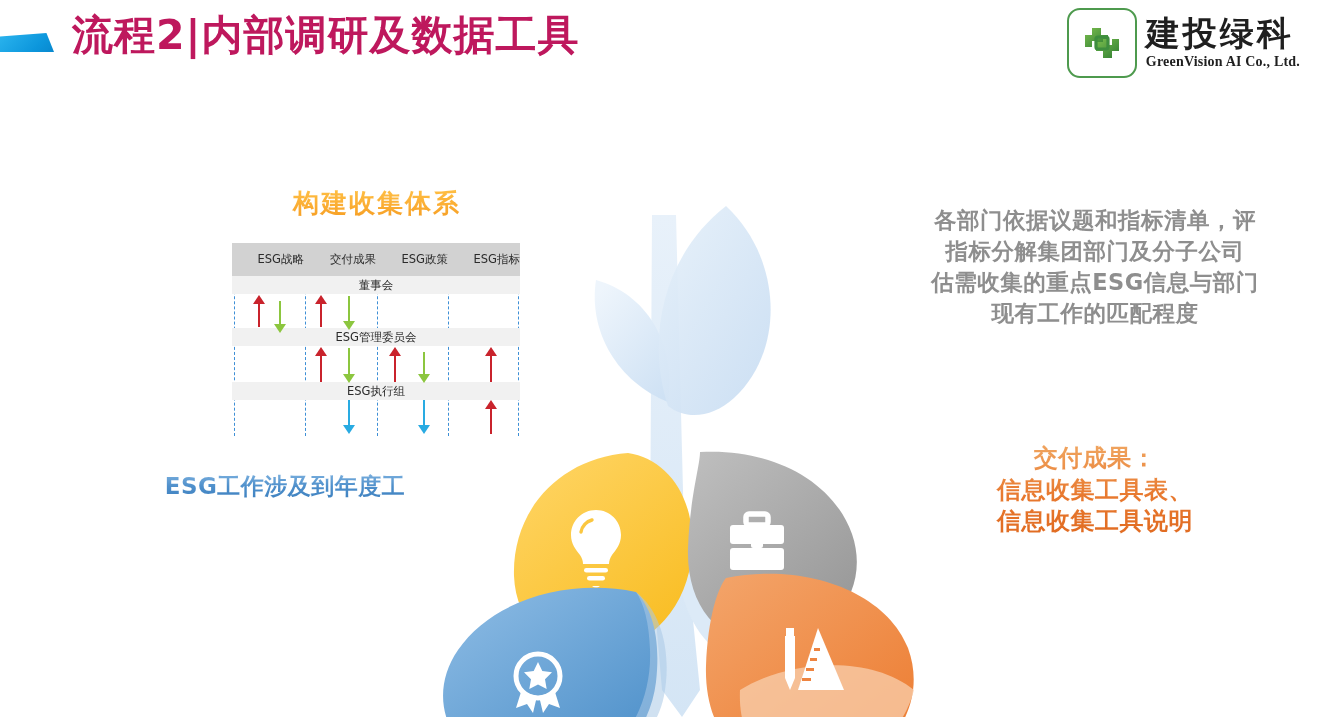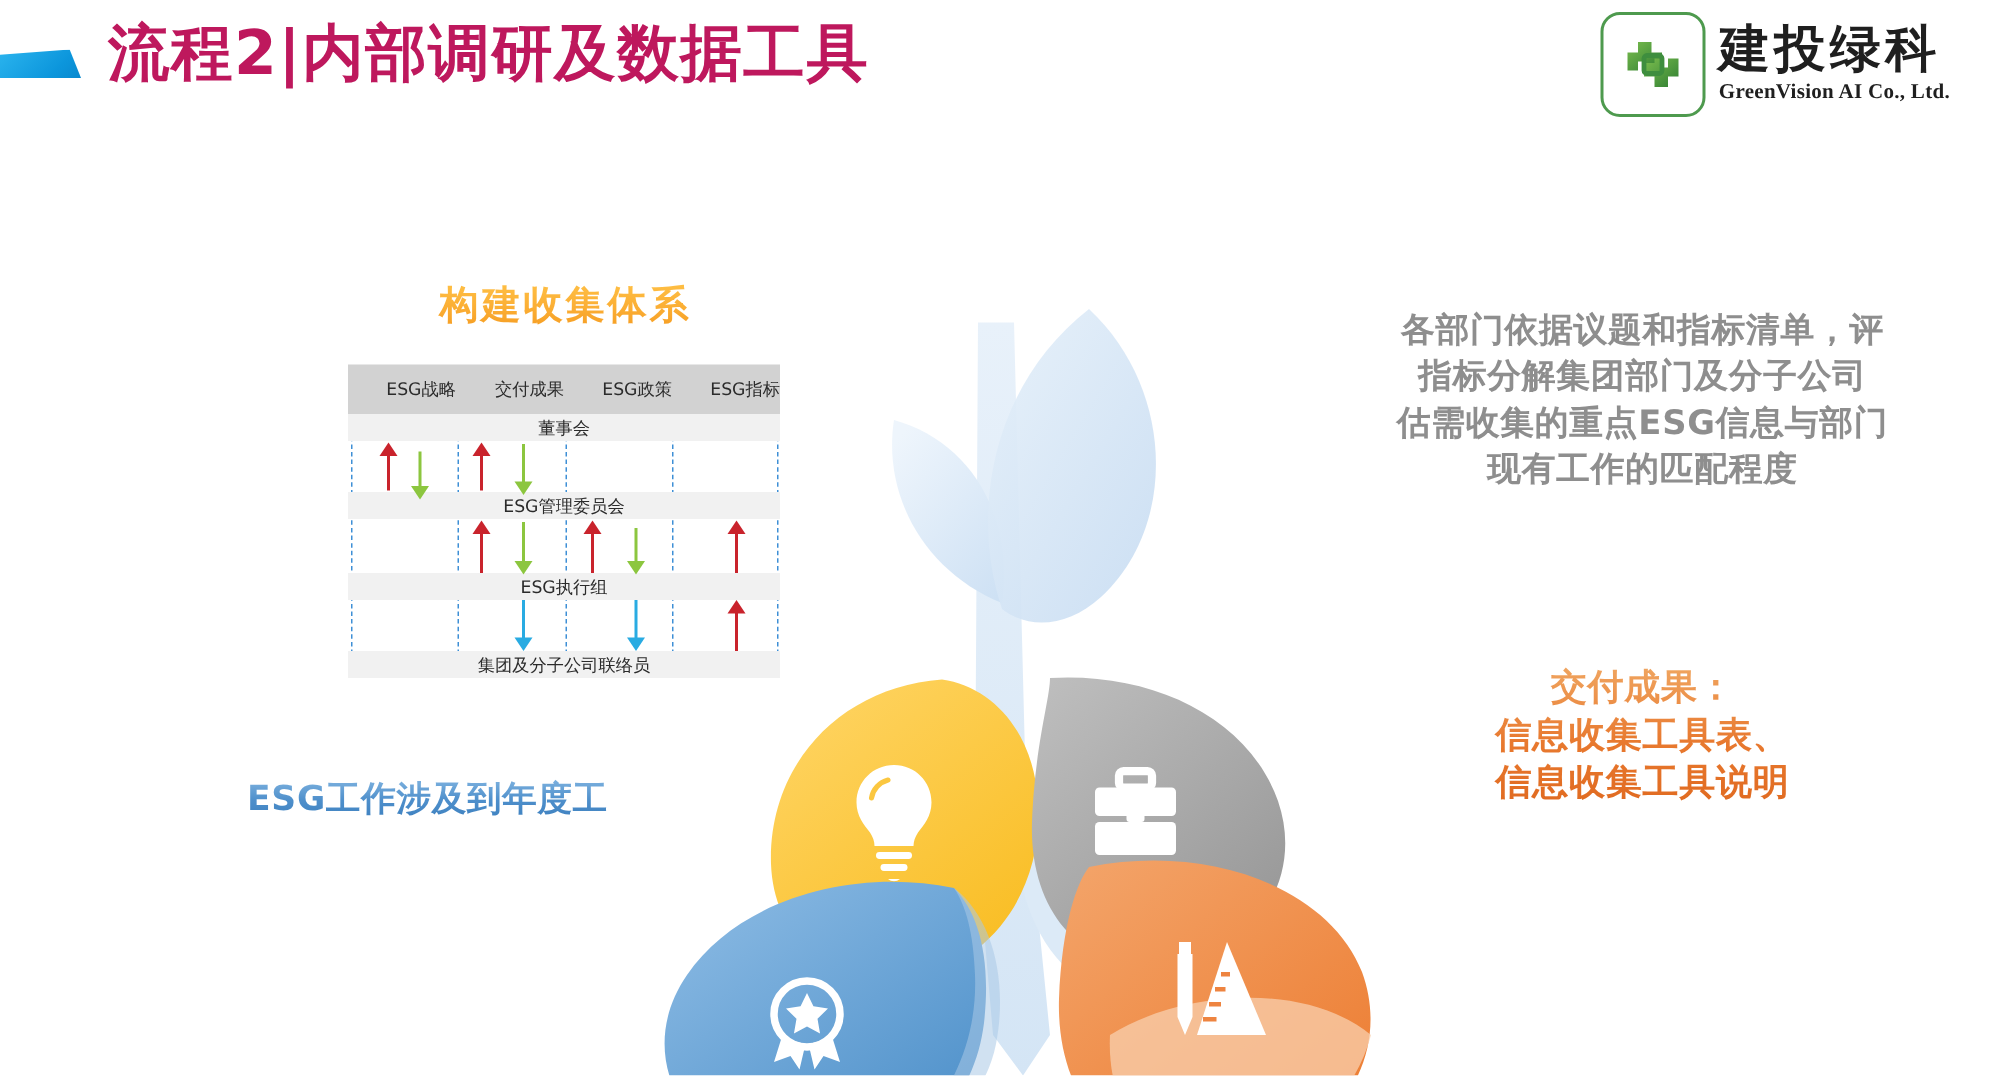--- a/index.html
+++ b/index.html
@@ -83,21 +83,21 @@
   .down .shaft{top:0;}
   .down .head{bottom:0;}
 
   
   .txt-blue{
     position:absolute;left:140px;top:472px;width:290px;
     text-align:center;font-size:23px;font-weight:bold;line-height:1.28;
     letter-spacing:.5px;
     font-family:"DejaVu Sans","Liberation Sans",sans-serif;
     background:linear-gradient(180deg,#7FB3E0 0%,#4E8FCB 50%,#3C7FBE 100%);
-    -webkit-background-clip:text;background-clip:text;color:transparent;margin-top:47px;
+    -webkit-background-clip:text;background-clip:text;color:transparent;
     -webkit-text-fill-color:transparent;
   }
   .txt-gray{
     position:absolute;left:890px;top:205px;width:410px;
     text-align:center;font-size:22.5px;font-weight:bold;line-height:1.38;
     color:#8E8E8E;letter-spacing:.5px;
     font-family:"DejaVu Sans","Liberation Sans",sans-serif;
   }
   .txt-orange{
     position:absolute;left:940px;top:443px;width:310px;
@@ -254,21 +254,20 @@
         <div class="vline" style="left:216px;"></div>
         <div class="vline" style="left:286px;"></div>
 
         <div class="gap" style="top:18px;height:34px;"></div>
         <div class="gap" style="top:70px;height:36px;"></div>
         <div class="gap" style="top:124px;height:34px;"></div>
 
         <div class="band" style="top:0;height:18px;">董事会</div>
         <div class="band" style="top:52px;height:18px;">ESG管理委员会</div>
         <div class="band" style="top:106px;height:18px;">ESG执行组</div>
-        <div class="band" style="top:158px;height:18px;">集团及分子公司联络员</div>
 
         <div class="arrow up" style="left:21px;top:19px;height:32px;">
           <div class="shaft" style="height:26px;background:#C9232C;"></div>
           <div class="head" style="border-bottom:9px solid #C9232C;"></div>
         </div>
         <div class="arrow down" style="left:42px;top:25px;height:32px;">
           <div class="shaft" style="height:26px;background:#8CC63F;"></div>
           <div class="head" style="border-top:9px solid #8CC63F;"></div>
         </div>
         <div class="arrow up" style="left:83px;top:19px;height:32px;">

